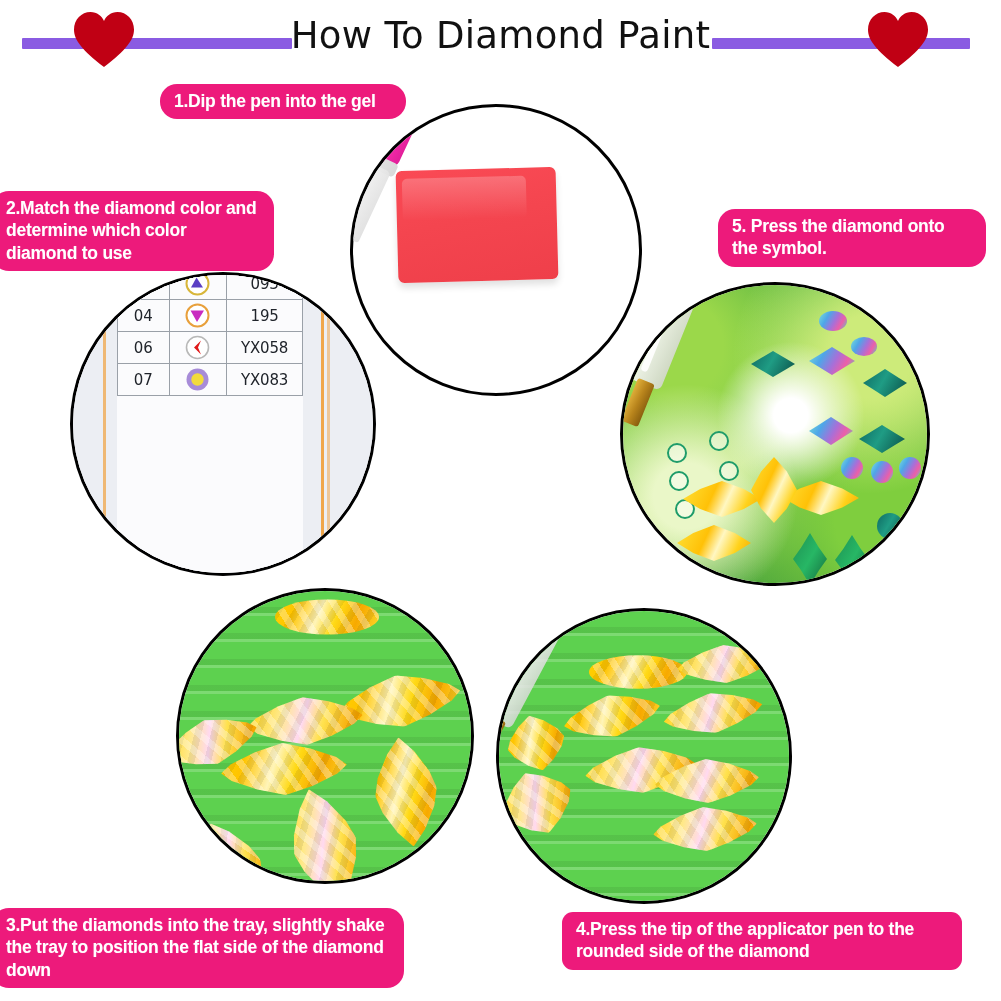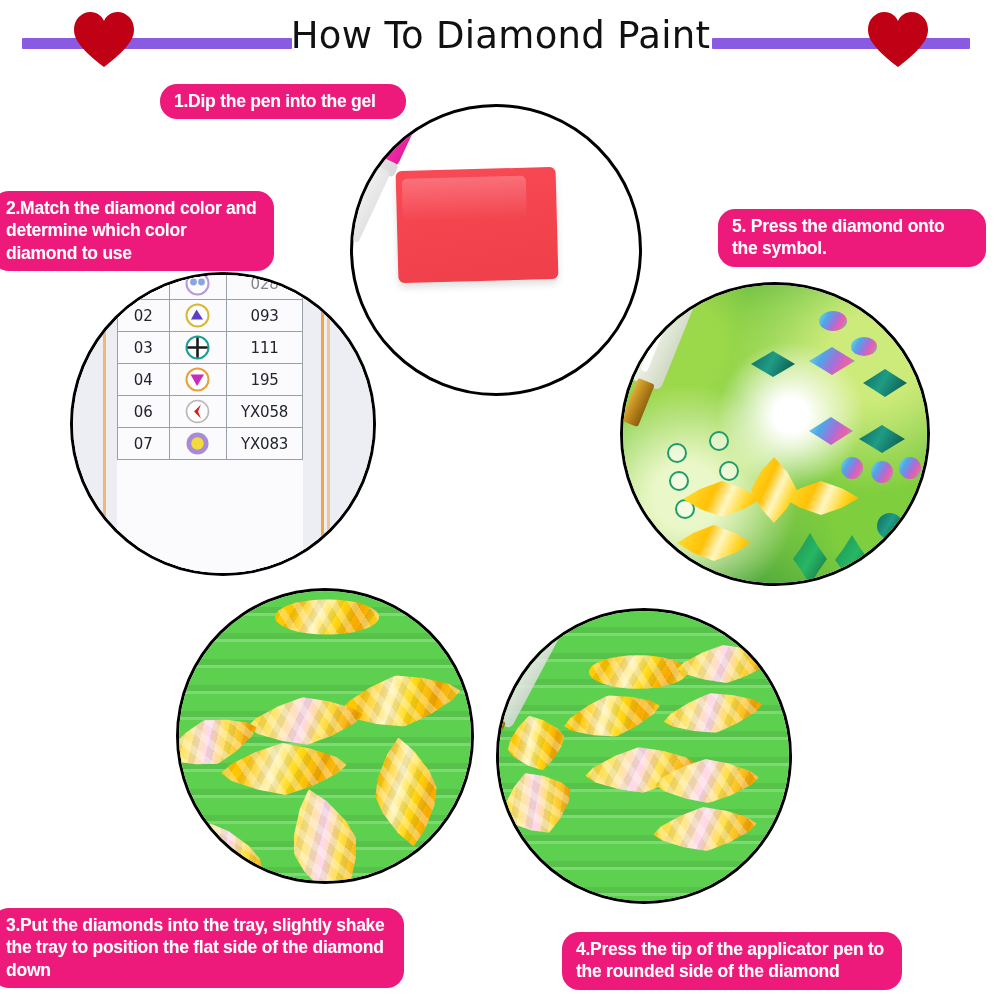--- a/index.html
+++ b/index.html
@@ -22,21 +22,21 @@
   
   .plabel{position:absolute;background:#ED1A7B;color:#fff;border-radius:17px;
           font-size:17.5px;line-height:1.28;font-weight:700;
           padding:6px 14px 7px 14px;box-sizing:border-box;
           text-shadow:0 0 1px rgba(255,255,255,.25);
           letter-spacing:-.25px;}
   #label1{left:160px;top:84px;width:246px;}
   #label2{left:-8px;top:191px;width:282px;}
   #label5{left:718px;top:209px;width:268px;}
   #label3{left:-8px;top:908px;width:412px;}
-  #label4{left:562px;top:932px;width:340px;}
+  #label4{left:562px;top:912px;width:400px;border-radius:11px;}
 
   
   .circ{position:absolute;border-radius:50%;overflow:hidden;
         border:3px solid #000;box-sizing:border-box;background:#fff;}
   #circle1{left:350px;top:104px;width:292px;height:292px;}
   #circle2{left:70px;top:272px;width:306px;height:304px;}
   #circle5{left:620px;top:282px;width:310px;height:304px;}
   #circle3{left:176px;top:588px;width:298px;height:296px;}
   #circle4{left:496px;top:608px;width:296px;height:296px;}
   .circ>.inner{position:absolute;inset:0;}
@@ -181,56 +181,31 @@
 <div class="circ" id="circle2">
   <div class="inner">
     <div class="chartbg"></div>
     <div class="sheet"></div>
     <div class="ostripe a"></div>
     <div class="ostripe b"></div>
     <div class="ostripe c"></div>
 
     <table class="codes">
       <tbody>
-          <tr class="fadecell">
-        <td class="cnum">01</td>
-        <td class="csym">
-          <span class="sym">
-            <svg viewBox="0 0 27 27">
-                  <circle cx="13.5" cy="13.5" r="11" fill="#fff" stroke="#7B4BC4" stroke-width="2"></circle>
-                  <circle cx="9.5" cy="12" r="3.4" fill="#2E5FD0"></circle>
-                  <circle cx="17.5" cy="12" r="3.4" fill="#2E5FD0"></circle>
-                </svg>
-          </span>
-        </td>
-        <td class="ccode">028</td>
-      </tr>
       <tr>
         <td class="cnum">02</td>
         <td class="csym">
           <span class="sym">
             <svg viewBox="0 0 27 27">
                   <circle cx="13.5" cy="13.5" r="11" fill="#fff" stroke="#D8B63A" stroke-width="2"></circle>
                   <path d="M7 17.5 L19 17.5 L12.5 7.5 Z" fill="#5B3FC4"></path>
                 </svg>
           </span>
         </td>
         <td class="ccode">093</td>
-      </tr>
-      <tr>
-        <td class="cnum">03</td>
-        <td class="csym">
-          <span class="sym">
-            <svg viewBox="0 0 27 27">
-                  <circle cx="13.5" cy="13.5" r="11" fill="#fff" stroke="#1E9E96" stroke-width="2"></circle>
-                  <path d="M13.5 4.5 V22.5 M4.5 13.5 H22.5" stroke="#1a1a1a" stroke-width="2.6" stroke-linecap="round"></path>
-                </svg>
-          </span>
-        </td>
-        <td class="ccode">111</td>
       </tr>
       <tr>
         <td class="cnum">04</td>
         <td class="csym">
           <span class="sym">
             <svg viewBox="0 0 27 27">
                   <circle cx="13.5" cy="13.5" r="11" fill="#fff" stroke="#E8A03C" stroke-width="2"></circle>
                   <path d="M6.5 8.5 L20 8.5 L13 20 Z" fill="#C92BC0"></path>
                 </svg>
           </span>

